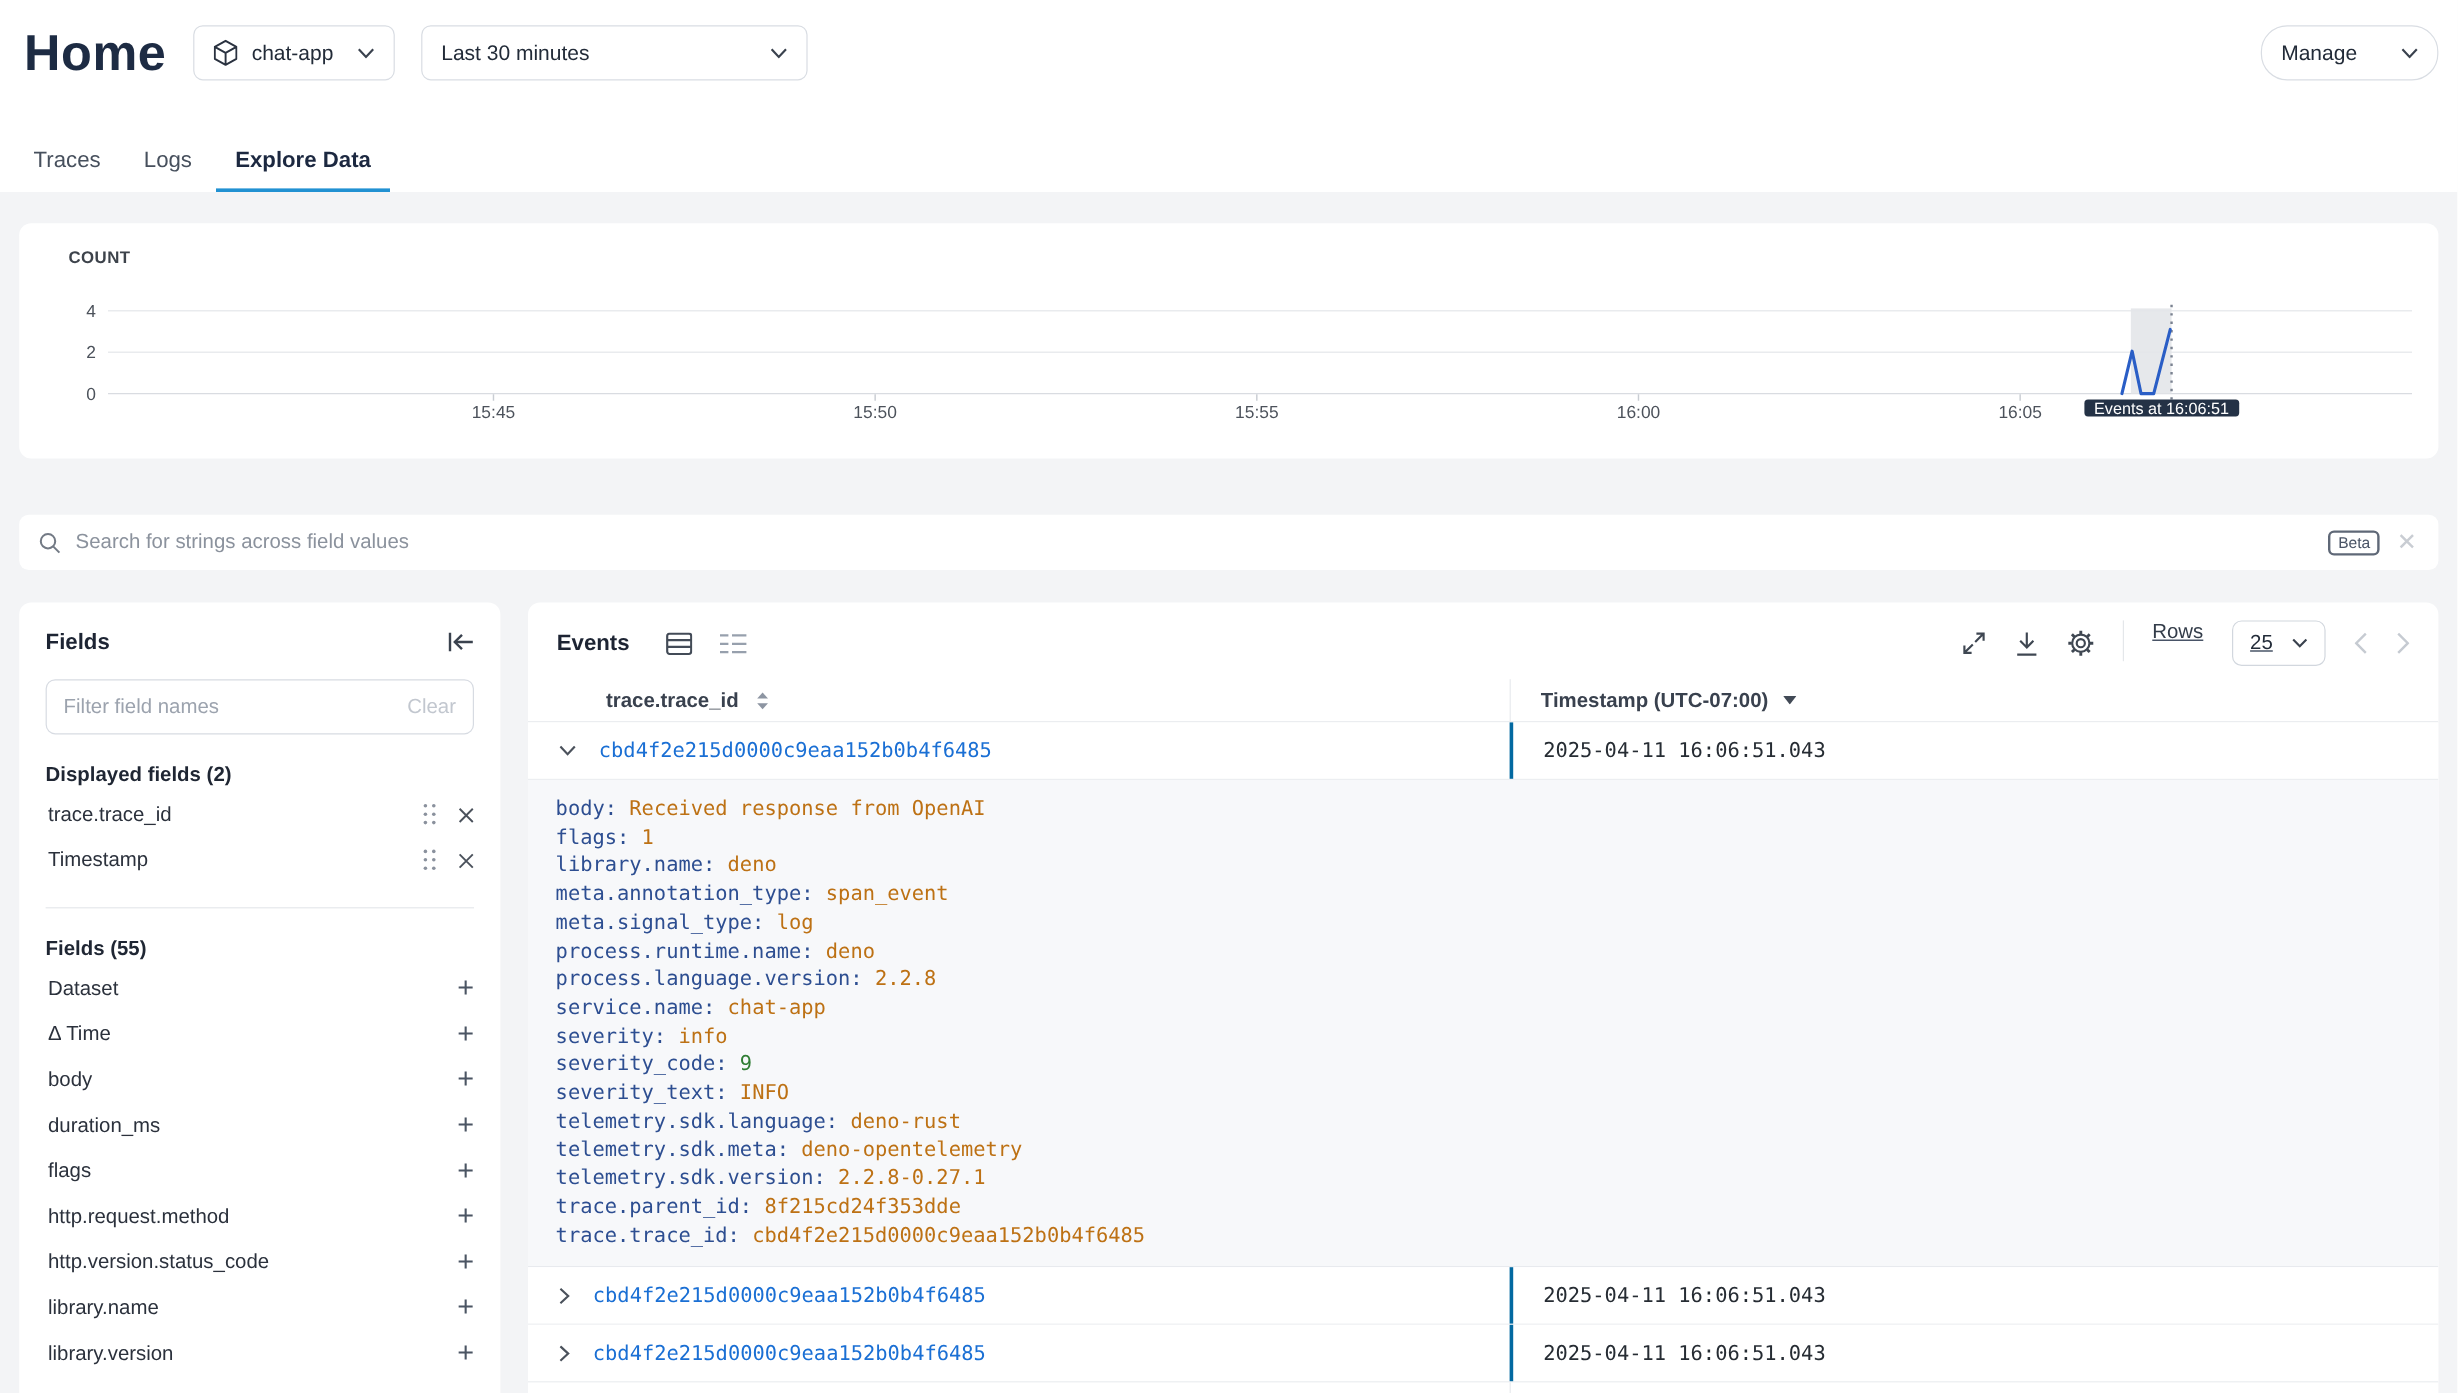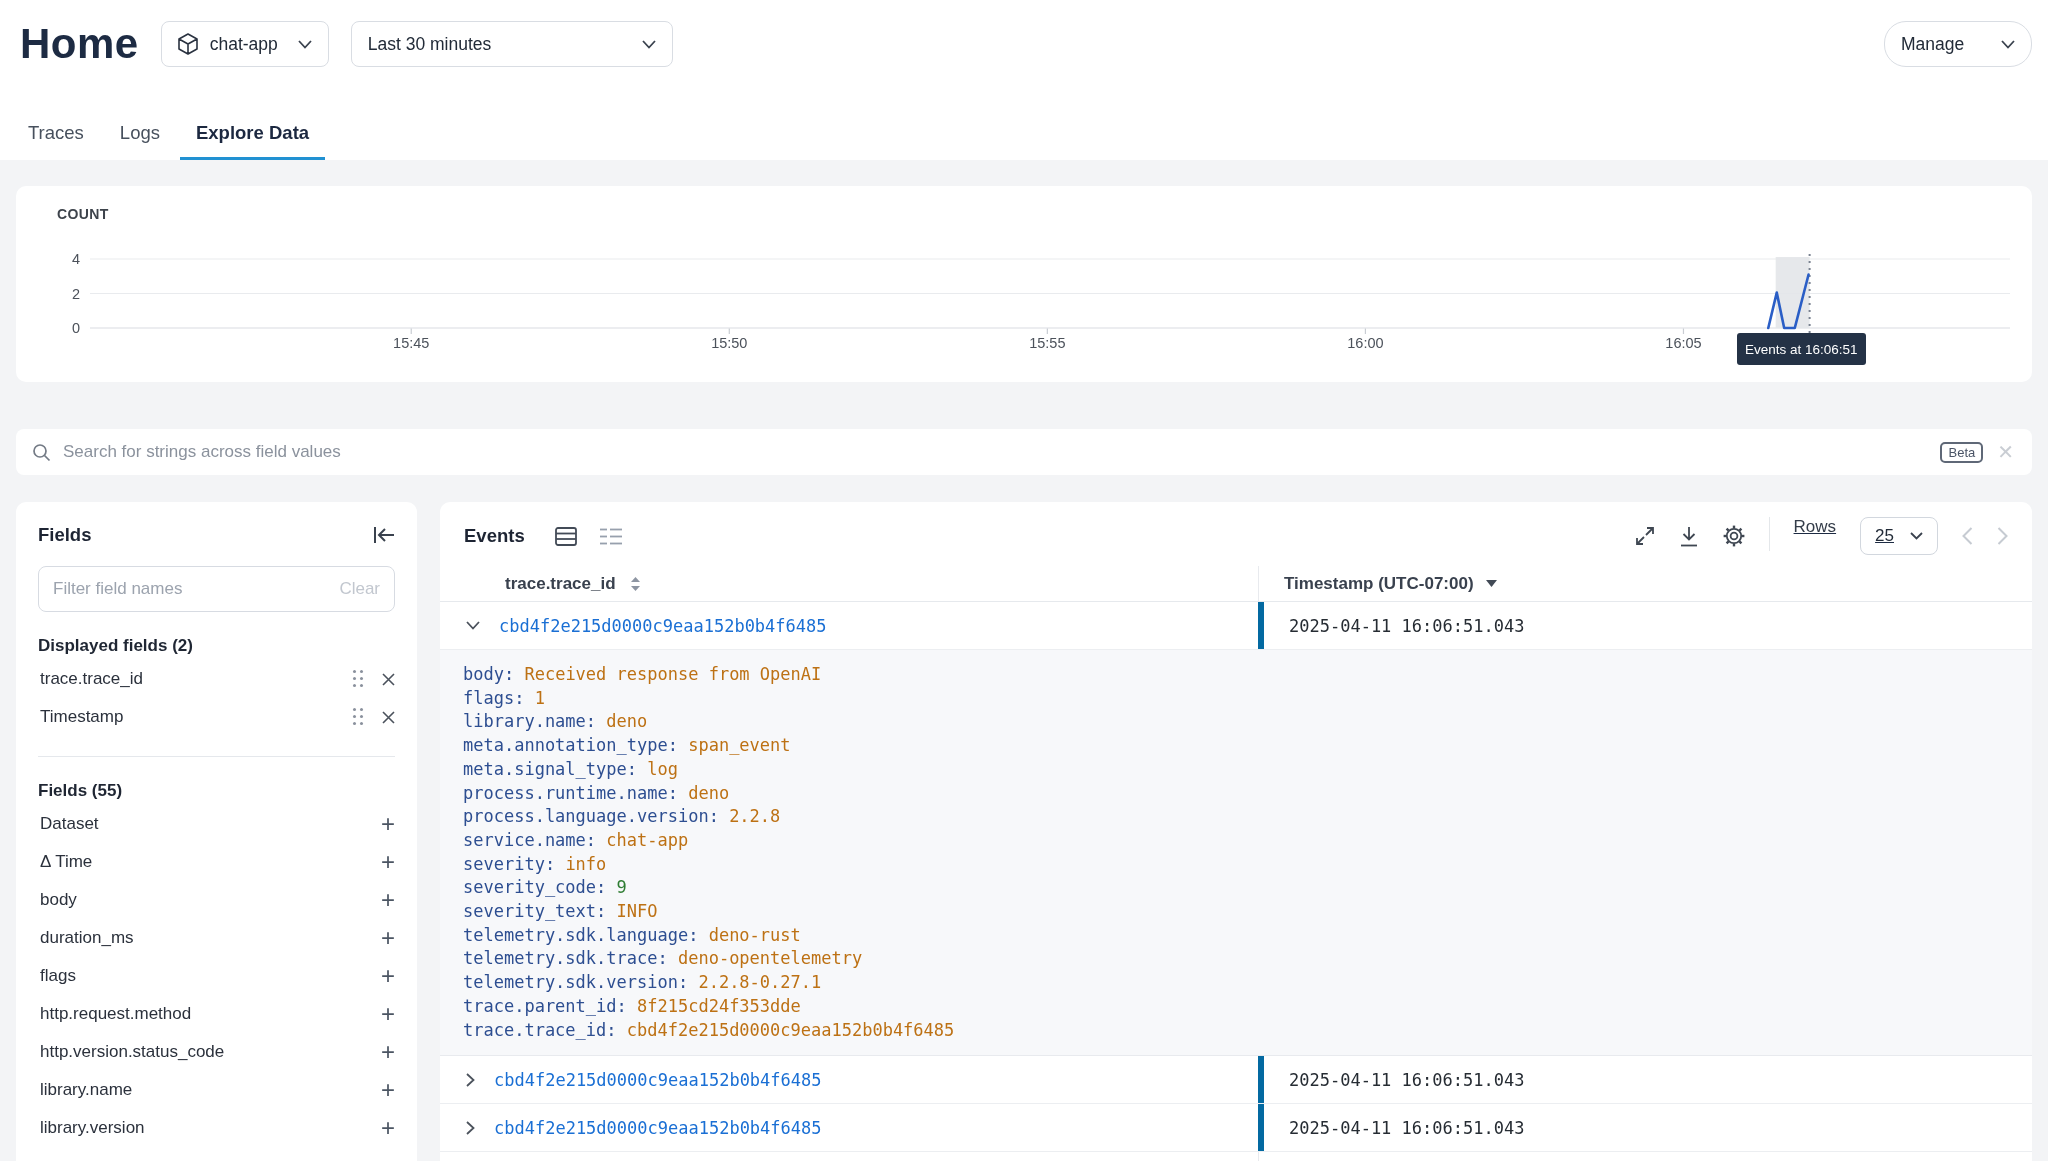--- a/index.html
+++ b/index.html
@@ -30,21 +30,21 @@
   }
   .tab.active { color:#1c2840; font-weight:bold; border-bottom-color:#2191d2; }
   
   .content { background:#f3f4f6; height:1001px; padding:26px 16px 0; }
   .card { background:#fff; border-radius:10px; }
   
   .chart-card { height:196px; position:relative; }
   .chart-title { position:absolute; left:41px; top:20px; font-size:14px; font-weight:bold; letter-spacing:0.4px; color:#3d434b; }
   .chart-wrap { position:absolute; inset:0; }
   .chart-tooltip {
-    position:absolute; left:1721px; top:147px; height:32px; display:flex; align-items:center;
+    position:absolute; left:1721px; top:147px; height:14px; display:flex; align-items:center;
     background:#243246; color:#fff; font-size:13.5px; padding:0 8px; border-radius:3px; white-space:nowrap;
   }
   
   .search-card { margin-top:47px; height:46px; border-radius:8px; display:flex; align-items:center; padding:0 16px; gap:12px; }
   .search-input { flex:1; border:none; outline:none; font-size:17px; color:#333; font-family:"Liberation Sans", sans-serif; background:transparent; }
   .search-input::placeholder { color:#8b929d; opacity:1; }
   .beta-badge { border:2px solid #5f6877; border-radius:5px; padding:1px 6px; font-size:13px; font-weight:normal; color:#4a5466; }
   .search-close { color:#c9cdd3; font-size:20px; line-height:1; cursor:pointer; padding:0 2px; }
   
   .panels { display:flex; gap:23px; margin-top:27px; align-items:flex-start; }
@@ -73,21 +73,21 @@
   .head-right { margin-left:auto; display:flex; gap:24px;text-decoration:underline; }
   .vdiv { width:1px; height:34px; background:#e4e7ea; }
   .rows-label { font-size:17px; color:#333c49; }
   .rows-select { display:flex; align-items:center; gap:16px; border:1px solid #d2d7de; border-radius:8px; height:38px; padding:0 14px; font-size:17px; color:#222b38; cursor:pointer; }
   .grid-row { display:grid; grid-template-columns:818px 1fr; }
   .colhead { height:36px; font-size:17px; font-weight:bold; color:#39414e; border-bottom:1px solid #e6e9ed; }
   .colhead .c1 { display:flex; align-items:center; gap:14px; padding-left:65px; }
   .colhead .c2 { display:flex; align-items:center; gap:12px; border-left:1px solid #e8eaee; padding-left:25px; }
   .evrow { height:48px; border-bottom:1px solid #eceef1; background:#fff; }
   .evrow .c1 { display:flex; align-items:center; gap:19px; padding-left:26px; cursor:pointer; }
-  .evrow .c2 { display:flex; align-items:center; border-left:6px solid #0369a1; padding-left:25px; }
+  .evrow .c2 { display:flex; align-items:center; border-left:3px solid #0369a1; padding-left:25px; }
   .mono { font-family:"DejaVu Sans Mono", monospace; }
   .trace-link { font-size:17px; color:#1a6fd4; cursor:pointer; }
   .ts { font-size:17px; color:#262c33; }
   .detail { background:#f7f8fa; border-bottom:1px solid #e8eaee; padding:13px 20px 13px 23px; }
   .dline { font-family:"DejaVu Sans Mono", monospace; font-size:17px; line-height:23.7px; white-space:pre; }
   .dline .k { color:#2d4e91; }
   .dline .v { color:#bd7114; }
   .dline .v.num { color:#2f7d33; }
   .chev-pag { cursor:pointer; }
 </style>
@@ -403,21 +403,21 @@
             <div class="dline"><span class="k">library.name</span><span class="k">: </span><span class="v">deno</span></div>
             <div class="dline"><span class="k">meta.annotation_type</span><span class="k">: </span><span class="v">span_event</span></div>
             <div class="dline"><span class="k">meta.signal_type</span><span class="k">: </span><span class="v">log</span></div>
             <div class="dline"><span class="k">process.runtime.name</span><span class="k">: </span><span class="v">deno</span></div>
             <div class="dline"><span class="k">process.language.version</span><span class="k">: </span><span class="v">2.2.8</span></div>
             <div class="dline"><span class="k">service.name</span><span class="k">: </span><span class="v">chat-app</span></div>
             <div class="dline"><span class="k">severity</span><span class="k">: </span><span class="v">info</span></div>
             <div class="dline"><span class="k">severity_code</span><span class="k">: </span><span class="v num">9</span></div>
             <div class="dline"><span class="k">severity_text</span><span class="k">: </span><span class="v">INFO</span></div>
             <div class="dline"><span class="k">telemetry.sdk.language</span><span class="k">: </span><span class="v">deno-rust</span></div>
-            <div class="dline"><span class="k">telemetry.sdk.trace</span><span class="k">: </span><span class="v">deno-opentelemetry</span></div>
+            <div class="dline"><span class="k">telemetry.sdk.meta</span><span class="k">: </span><span class="v">deno-opentelemetry</span></div>
             <div class="dline"><span class="k">telemetry.sdk.version</span><span class="k">: </span><span class="v">2.2.8-0.27.1</span></div>
             <div class="dline"><span class="k">trace.parent_id</span><span class="k">: </span><span class="v">8f215cd24f353dde</span></div>
             <div class="dline"><span class="k">trace.trace_id</span><span class="k">: </span><span class="v">cbd4f2e215d0000c9eaa152b0b4f6485</span></div>
           </div>
 
         <div class="grid-row evrow">
           <div class="c1">
             <svg class="icon" width="9" height="14" viewBox="0 0 9 14">
                 <polyline points="1,1 7.5,7 1,13" fill="none" stroke="#4b525c" stroke-width="1.8"></polyline>
               </svg>

